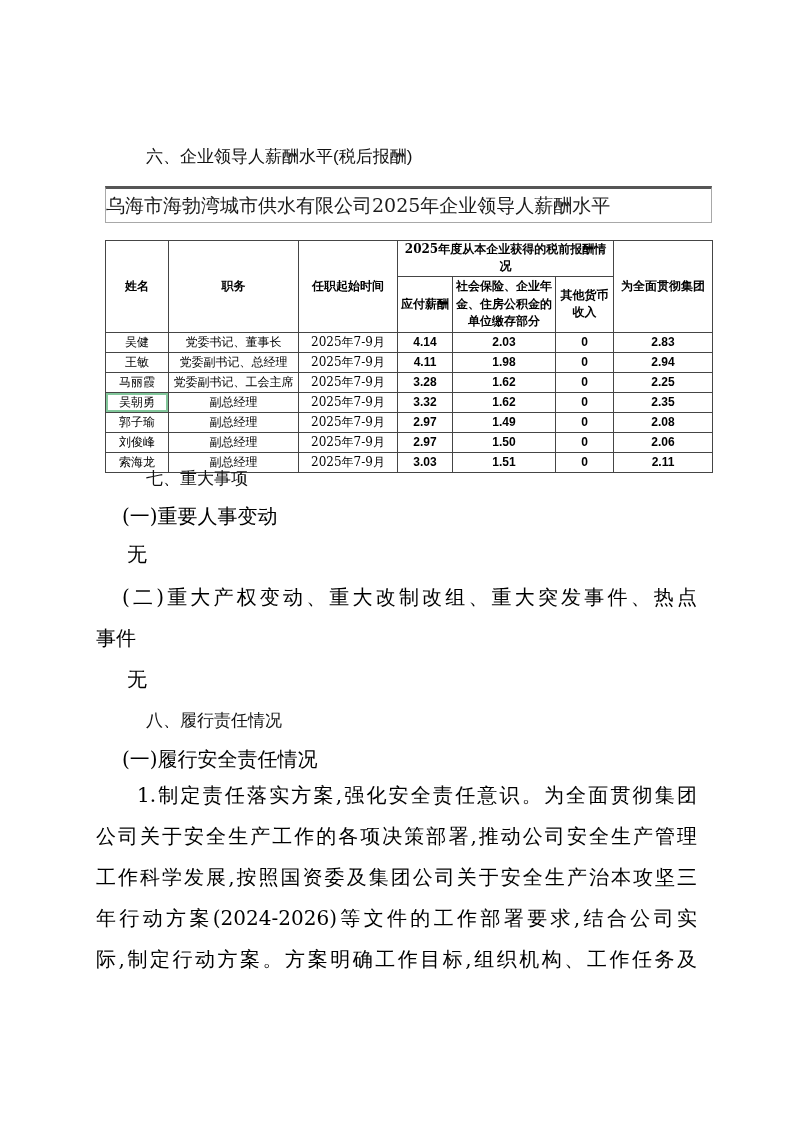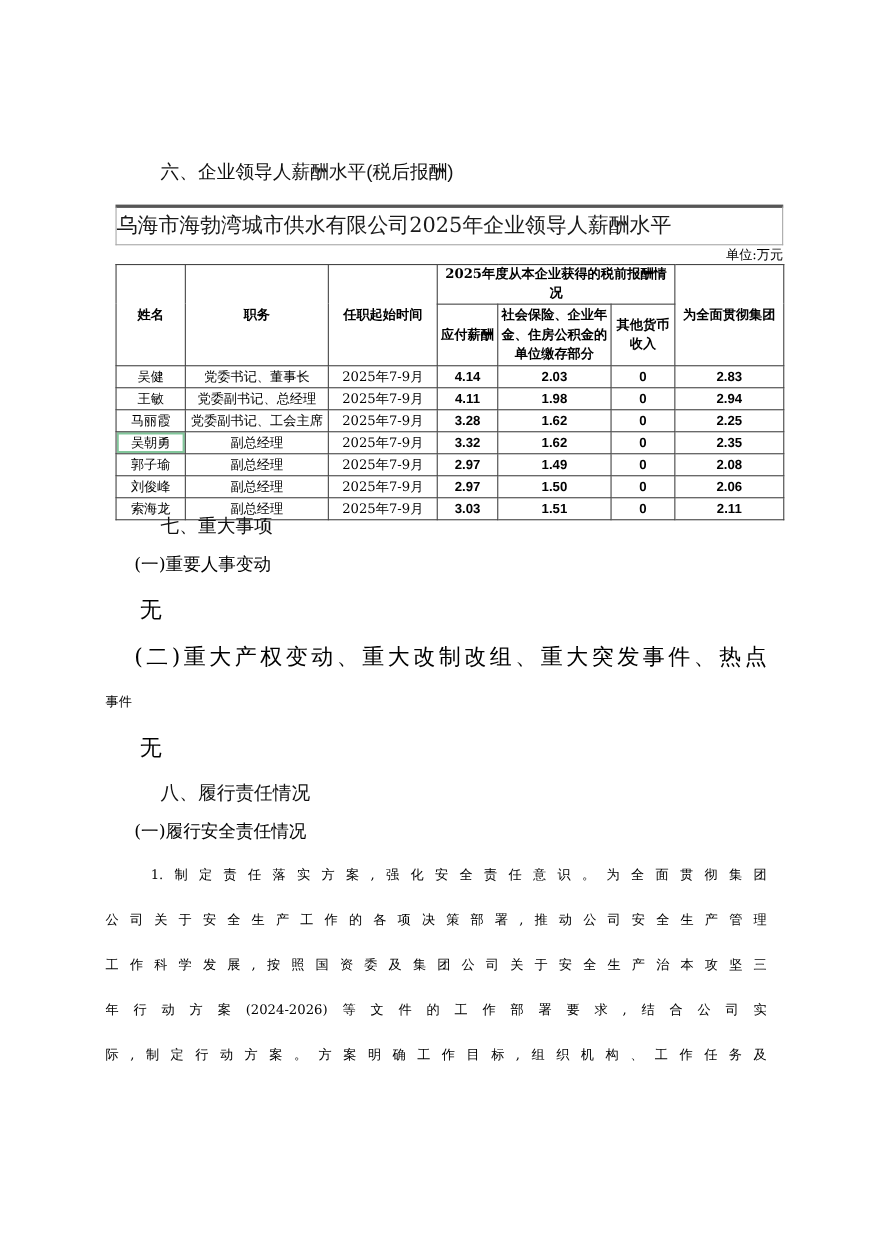--- a/index.html
+++ b/index.html
@@ -7,24 +7,24 @@
     position:relative;width:793px;height:1122px;background:#ffffff;
     font-family:"DejaVu Serif","Liberation Serif",serif;color:#000;
     margin:0 auto;overflow:hidden;
   }
   .abs{position:absolute;left:96px;width:601px;box-sizing:border-box;}
   .heading-num{
     font-family:"Liberation Sans","DejaVu Sans",sans-serif;
     font-weight:normal;font-size:17px;line-height:1.3;
     padding-left:50px;color:#111;
   }
-  .sub-head{font-size:16px;line-height:1.3;padding-left:26px;}
+  .sub-head{font-size:20px;line-height:1.3;padding-left:26px;}
   .none-line{font-size:20px;line-height:1.3;padding-left:31px;}
   .para-line{
-    font-size:12px;line-height:41px;word-break:break-all;
+    font-size:20px;line-height:41px;word-break:break-all;
     text-align:justify;text-align-last:justify;
   }
   .para-line.indent{text-indent:41px;}
   .para-line.plain{text-align:left;text-align-last:left;}
   .title-box{
     position:absolute;left:105px;top:186px;width:607px;height:37px;
     box-sizing:border-box;border:1px solid #a8a8a8;border-top:3px solid #565656;
     font-size:19px;line-height:32px;color:#1a1a1a;
     white-space:nowrap;
   }
@@ -52,21 +52,20 @@
 </style>
 </head>
 <body>
 
 <div class="page">
 
   <div class="abs heading-num" style="top:146px;">六、企业领导人薪酬水平(税后报酬)</div>
 
   <div class="title-box">乌海市海勃湾城市供水有限公司2025年企业领导人薪酬水平</div>
 
-  <div class="unit-note">单位:万元</div>
 
   <table class="salary">
     <colgroup>
       <col style="width:63px;">
         <col style="width:130px;">
         <col style="width:99px;">
       <col style="width:55px;">
         <col style="width:103px;">
         <col style="width:58px;">
       <col style="width:99px;">

